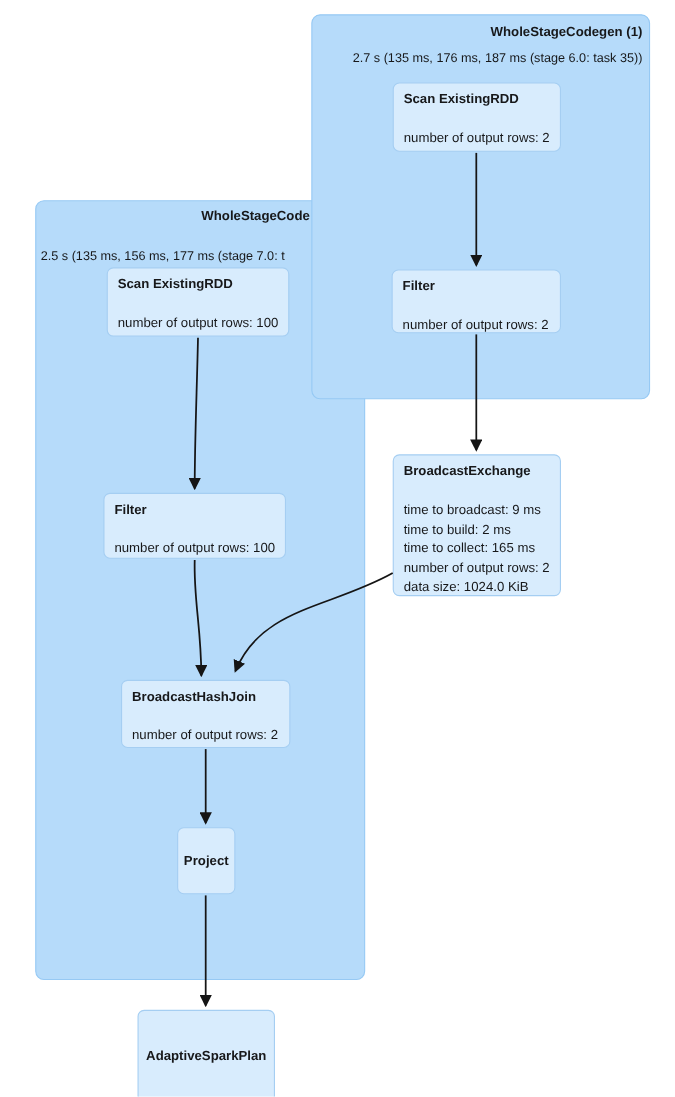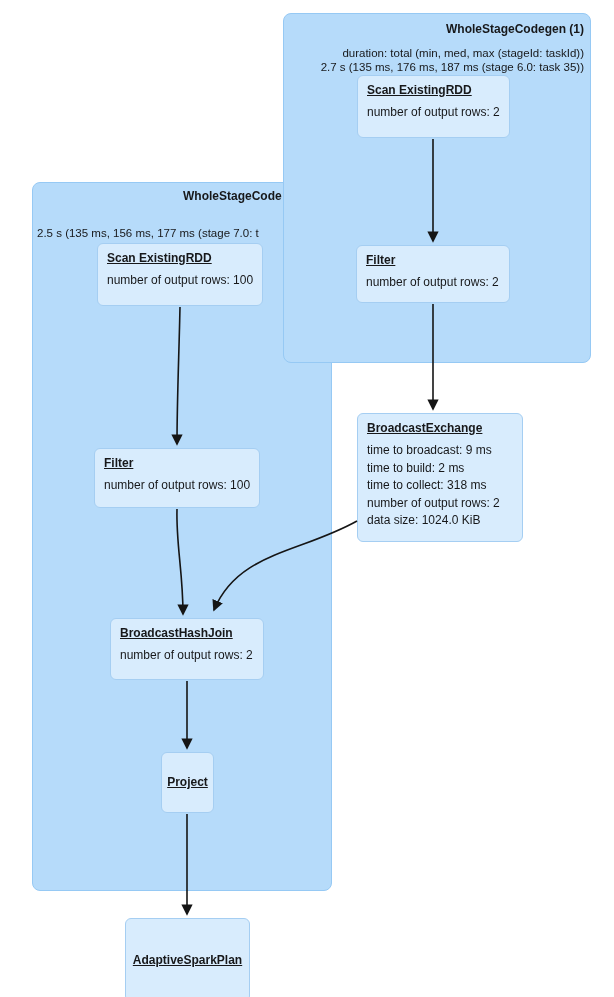--- a/index.html
+++ b/index.html
@@ -32,22 +32,22 @@
   .node {
     position: absolute;
     background: var(--node-fill, #d8ecfd);
     border: 1px solid var(--node-border, #a5cef2);
     border-radius: 6px;
     box-sizing: border-box;
     padding: 7px 9px;
     font-size: 12px;
     z-index: 3;
   }
-  .node-title { font-weight: bold; line-height: 15px; white-space: nowrap; text-decoration: underline; }
-  .node-metrics { margin-top: 6px; line-height: 17.5px; white-space: nowrap; }
+  .node-title { font-weight: bold; line-height: 15px; white-space: nowrap; }
+  .node-metrics { margin-top: 19px; line-height: 17.5px; white-space: nowrap; }
   .node.center { display: flex; align-items: center; justify-content: center; padding: 0; }
   svg.edges {
     position: absolute; left: 0; top: 0; z-index: 4; pointer-events: none;
   }
   svg.edges path.edge { stroke: var(--arrow, #151515); stroke-width: 1.6; fill: none; }
   svg.edges marker path { fill: var(--arrow, #151515); }
 </style>
 </head>
 <body>
 
@@ -55,46 +55,45 @@
 
   <div class="cluster cluster-left">
     <div class="cluster-title pos" style="left:150px; top:6px;">WholeStageCode</div>
     <div class="cluster-dur pos" style="left:4px; top:44px;">2.5 s (135 ms, 156 ms, 177 ms (stage 7.0: t</div>
   </div>
 
   <div class="cluster cluster-right">
     <div class="label-right">
       <div class="cluster-title">WholeStageCodegen (1)</div>
       <div class="dur-block">
-        <div class="cluster-dur">duration: total (min, med, max (stageId: taskId))</div>
         <div class="cluster-dur">2.7 s (135 ms, 176 ms, 187 ms (stage 6.0: task 35))</div>
       </div>
     </div>
   </div>
 
   <div class="node" style="left:357px; top:75px; width:153px; height:63px;">
     <div class="node-title">Scan ExistingRDD</div>
     <div class="node-metrics">
       <div>number of output rows: 2</div>
     </div>
   </div>
 
   <div class="node" style="left:356px; top:245px; width:154px; height:58px;">
     <div class="node-title">Filter</div>
     <div class="node-metrics">
       <div>number of output rows: 2</div>
     </div>
   </div>
 
-  <div class="node" style="left:357px; top:413px; width:166px; height:129px;">
+  <div class="node" style="left:357px; top:413px; width:153px; height:129px;">
     <div class="node-title">BroadcastExchange</div>
     <div class="node-metrics">
       <div>time to broadcast: 9 ms</div>
       <div>time to build: 2 ms</div>
-      <div>time to collect: 318 ms</div>
+      <div>time to collect: 165 ms</div>
       <div>number of output rows: 2</div>
       <div>data size: 1024.0 KiB</div>
     </div>
   </div>
 
   <div class="node" style="left:97px; top:243px; width:166px; height:63px;">
     <div class="node-title">Scan ExistingRDD</div>
     <div class="node-metrics">
       <div>number of output rows: 100</div>
     </div>

